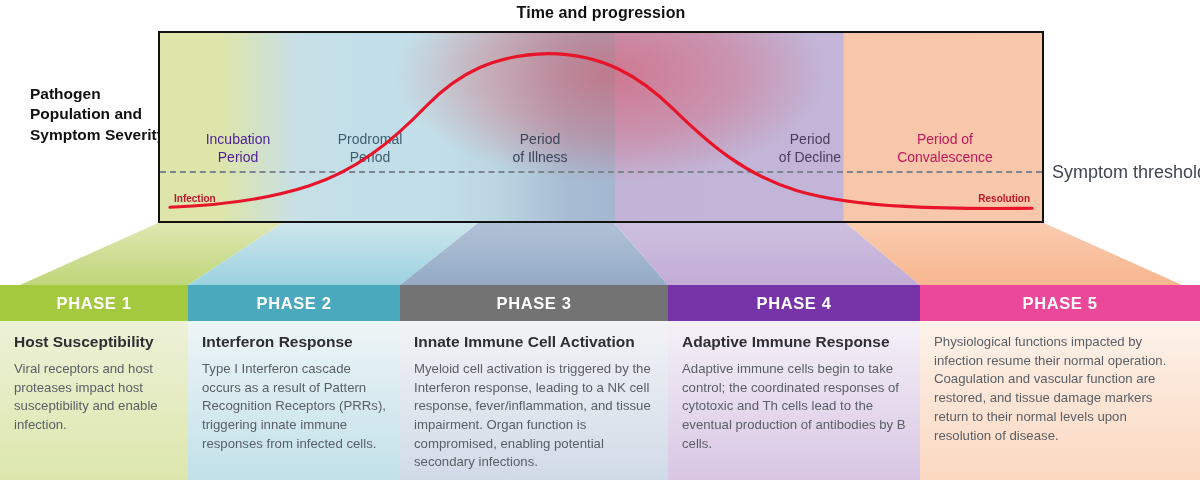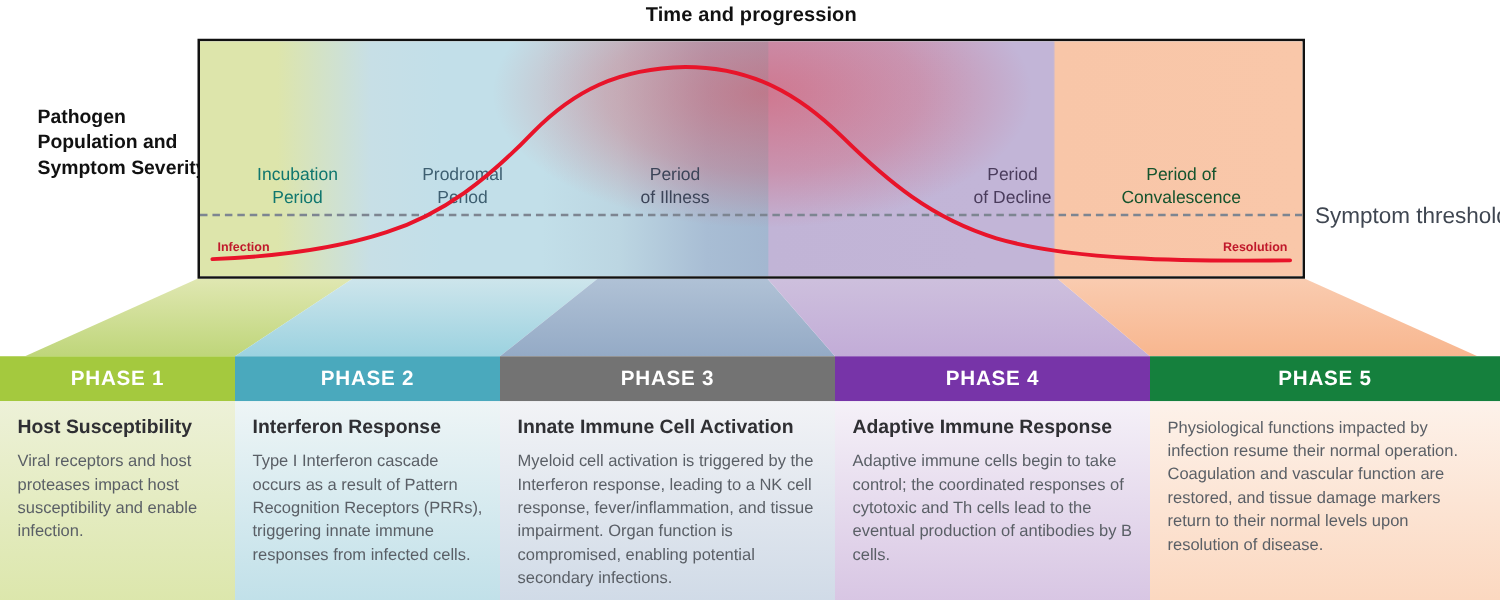--- a/index.html
+++ b/index.html
@@ -83,25 +83,25 @@
     pointer-events: none;
   }
 
   .band-label {
     position: absolute;
     text-align: center;
     font-size: 14px;
     line-height: 1.28;
     color: #4a4a52;
   }
-  .band-label.green  { color: #0f766e; }
+  .band-label.green  { color: #4c1d95; }
   .band-label.blue   { color: #3e5f71; }
   .band-label.illness{ color: #3c4458; }
   .band-label.decline{ color: #4a3c5c; }
-  .band-label.conv   { color: #14532d; }
+  .band-label.conv   { color: #be185d; }
 
   #threshold-line {
     position: absolute;
     left: 0;
     right: 0;
     top: 138px;
     border-top: 2px dashed #7d8591;
   }
 
   #curve-svg {
@@ -302,21 +302,21 @@
     <div class="phase-header" style="background: rgb(119, 52, 168);">
       <span>PHASE 4</span>
     </div>
     <div class="phase-body" style="background: linear-gradient(rgb(245, 241, 248) 0%, rgb(214, 195, 226) 100%);">
       <div class="phase-name">Adaptive Immune Response</div>
       <div class="phase-desc">Adaptive immune cells begin to take control; the coordinated responses of cytotoxic and Th cells lead to the eventual production of antibodies by B cells.</div>
     </div>
   </div>
 
   <div class="phase-col" style="width:280px;">
-    <div class="phase-header" style="background: #15803d;">
+    <div class="phase-header" style="background: #ec4899;">
       <span>PHASE 5</span>
     </div>
     <div class="phase-body" style="background: linear-gradient(rgb(253, 242, 234) 0%, rgb(251, 214, 189) 100%);">
       <div class="phase-desc">Physiological functions impacted by infection resume their normal operation. Coagulation and vascular function are restored, and tissue damage markers return to their normal levels upon resolution of disease.</div>
     </div>
   </div>
 
 </div>
 
 </body></html>

